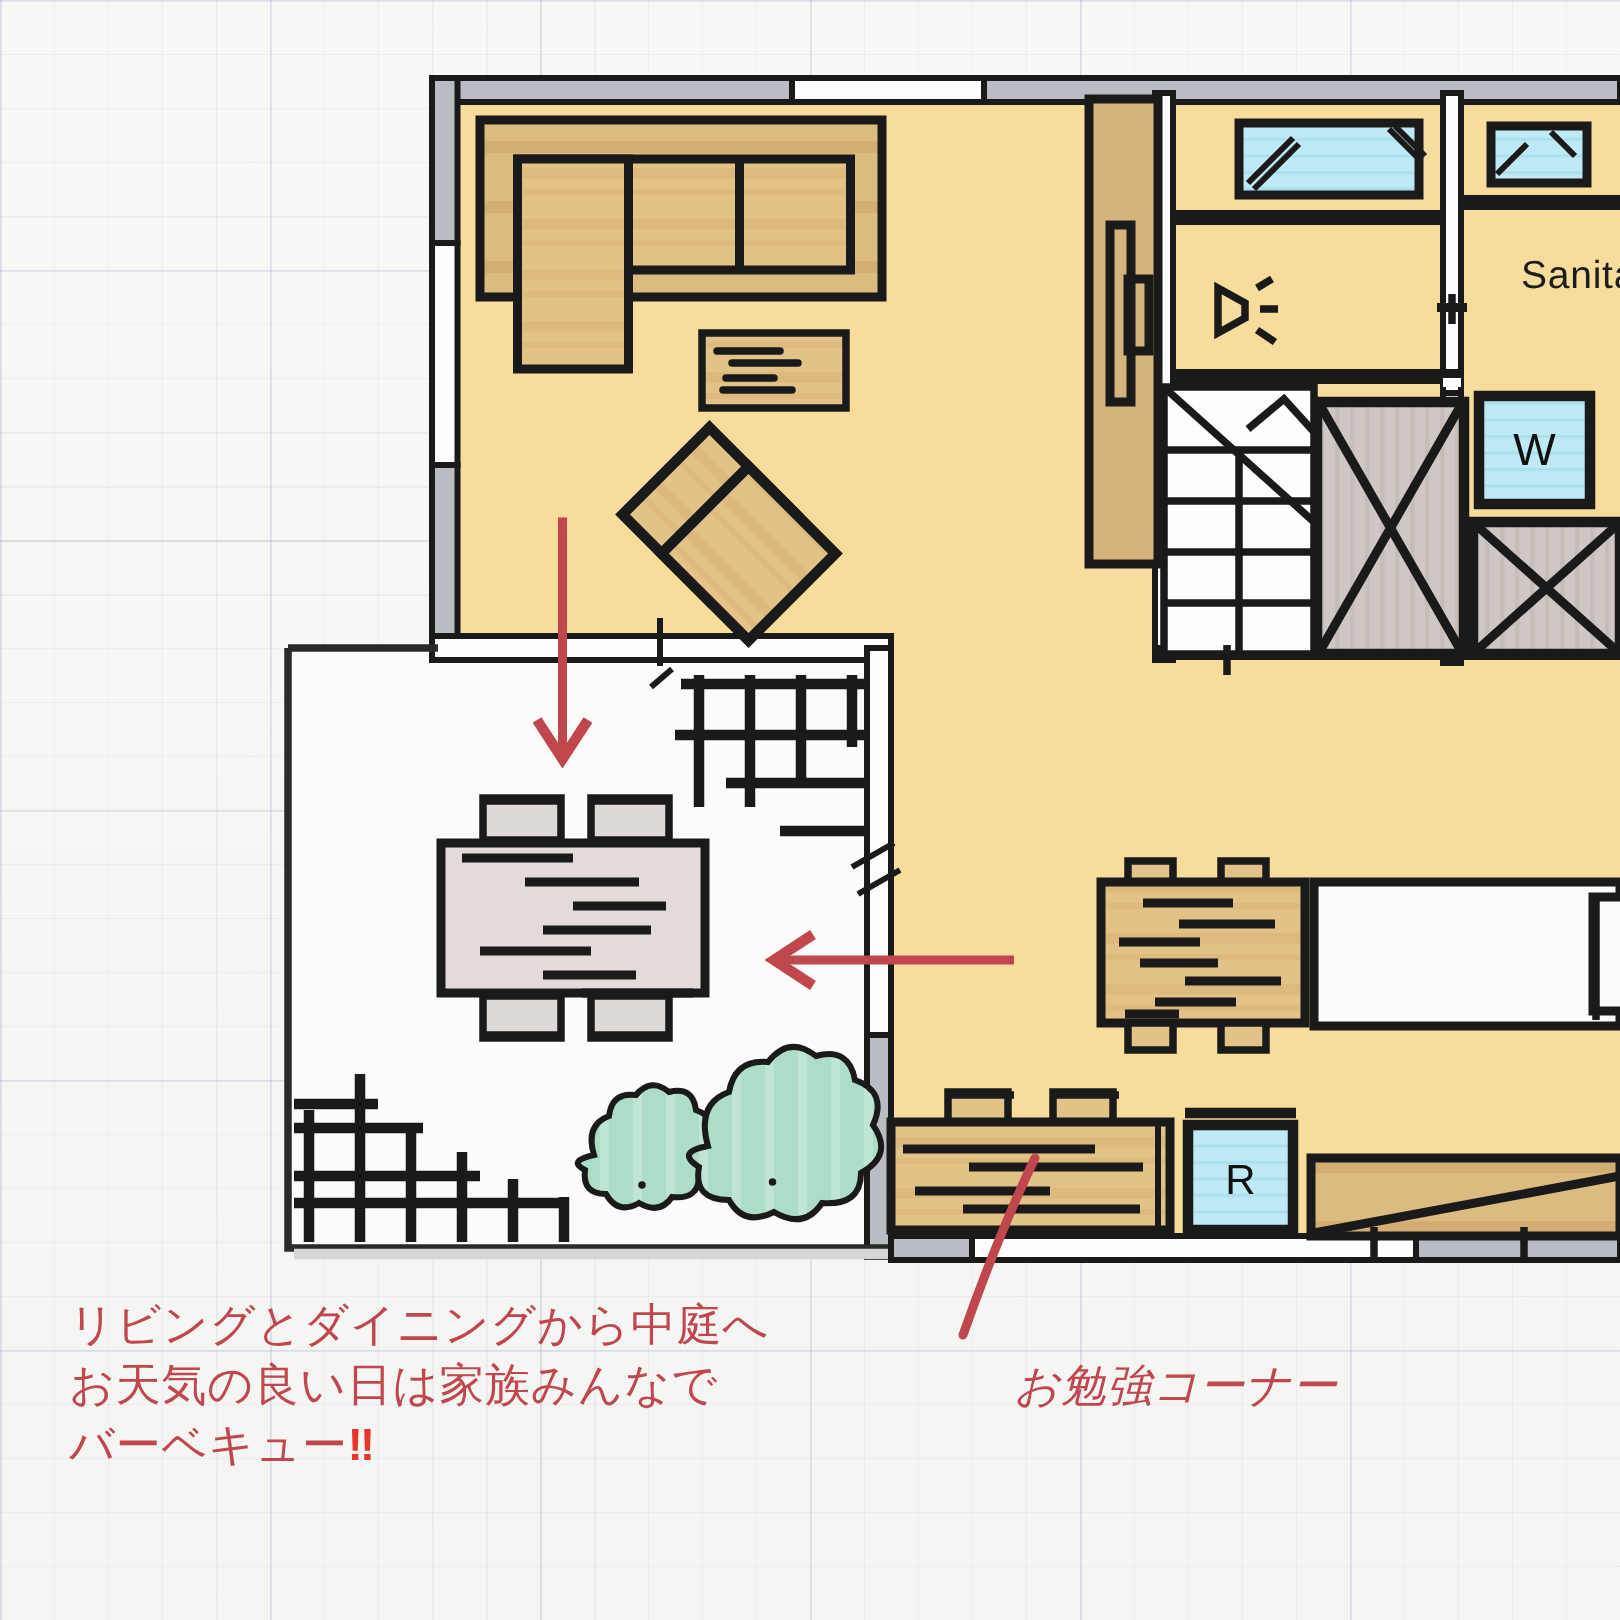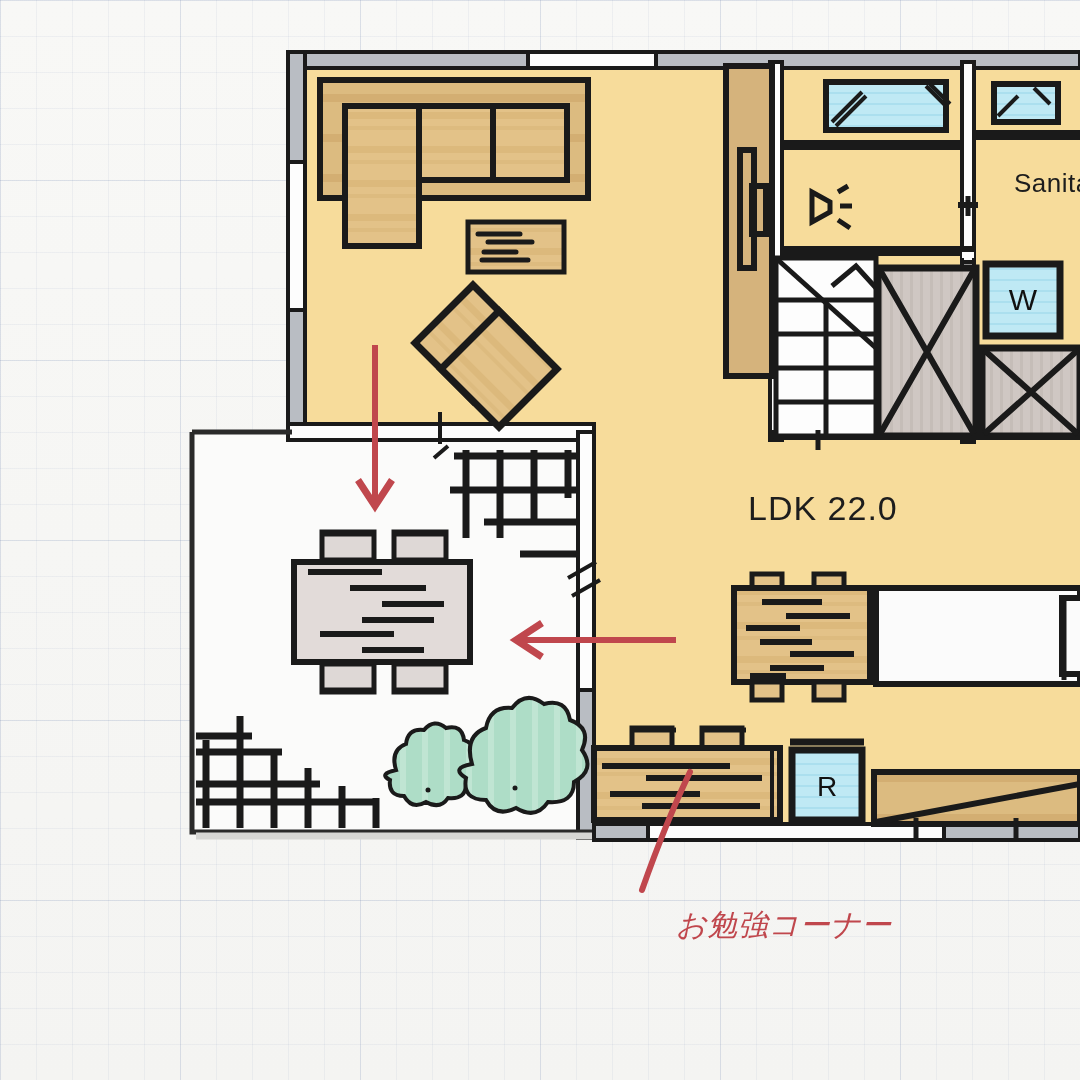--- a/index.html
+++ b/index.html
@@ -288,18 +288,20 @@
     </g>
     <g>
       <path d="M676,640 L522,640" stroke="#c0474d" stroke-width="6" fill="none"></path>
       <path d="M542,623 L516,640 L542,657" stroke="#c0474d" stroke-width="7" fill="none" stroke-linejoin="miter"></path>
     </g>
     <g>
       <path d="M690,772 q-24,50 -48,118" stroke="#c0474d" stroke-width="6" fill="none" stroke-linecap="round"></path>
     </g>
   </svg>
 
-  <div id="label-ldk">LDK 22.0</div>
   <div id="label-sanitary">Sanitar</div>
 
+  <div class="note" id="note-main"><span>リビングとダイニングから中庭へ</span>
+<span>お天気の良い日は家族みんなで</span>
+<span>バーベキュー</span><span class="bang">‼</span></div>
 
   <div class="note" id="note-study">お勉強コーナー</div>
 </div>
 
 </body></html>

